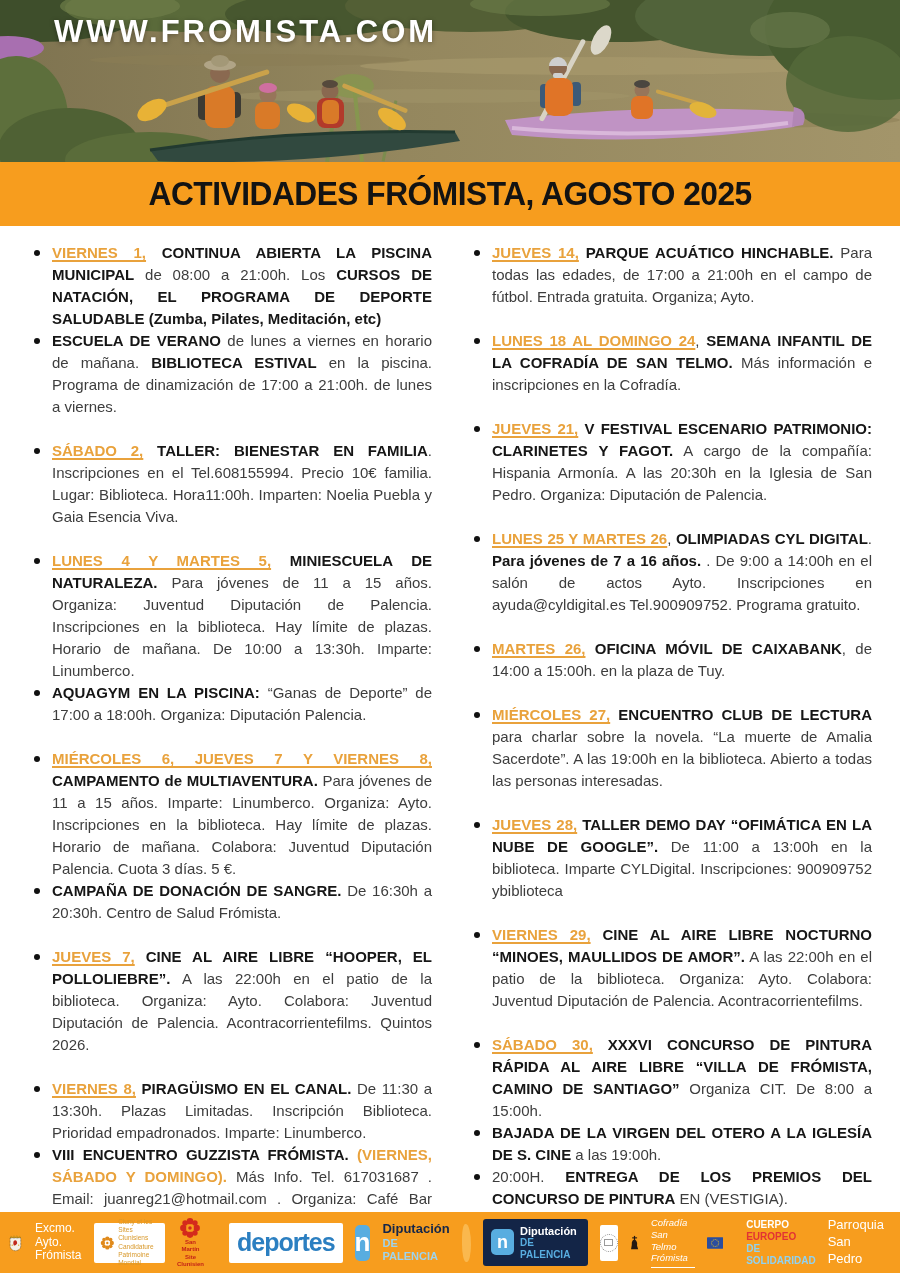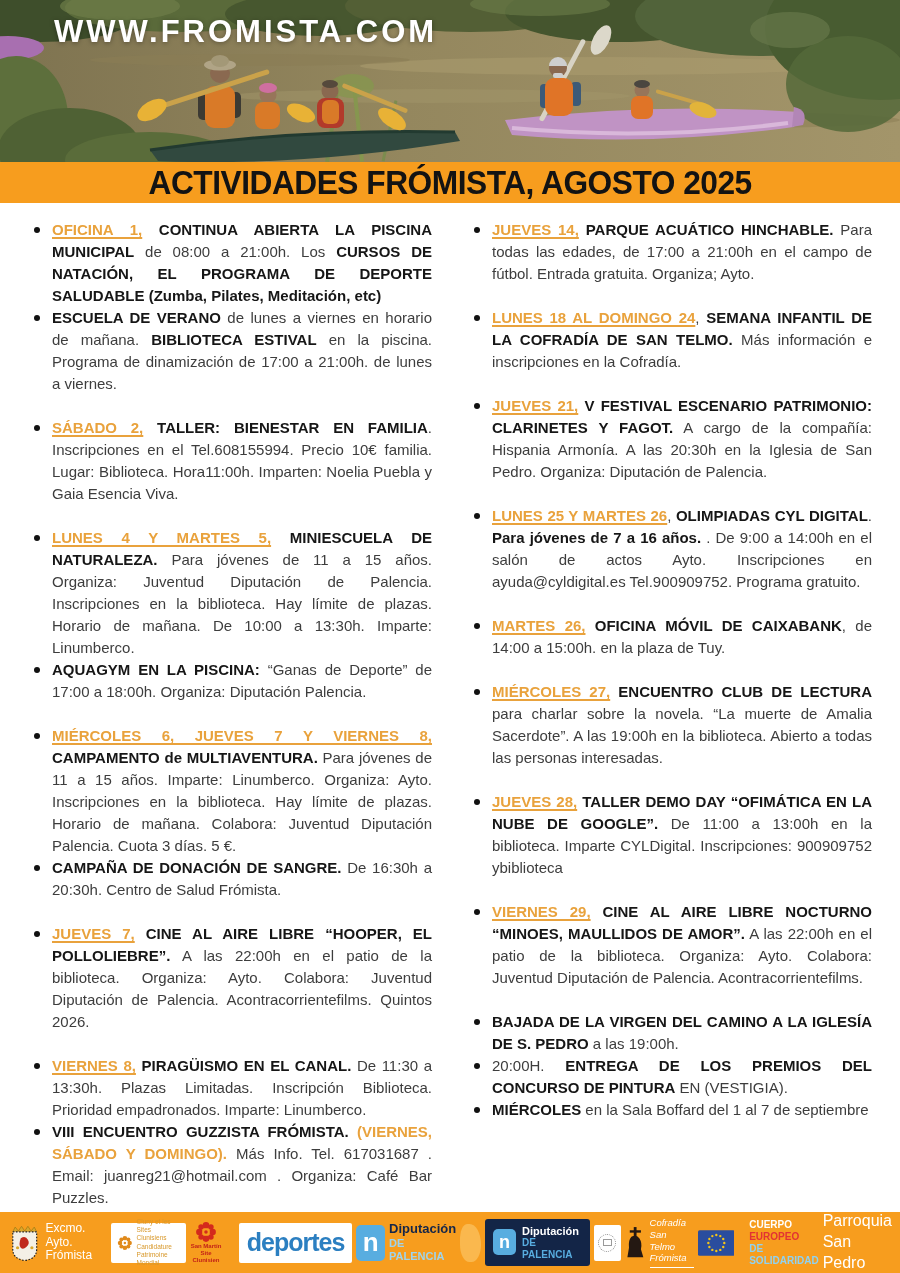--- a/index.html
+++ b/index.html
@@ -11,21 +11,21 @@
   
   .hero{position:relative;height:162px;flex:0 0 auto;background:#a21caf;}
   .hero svg{display:block;}
   .site-url{
     position:absolute;top:14px;left:54px;
     font-size:31px;font-weight:bold;color:#ffffff;letter-spacing:3px;
     text-shadow:0 1px 5px rgba(0,0,0,.35);
   }
   
   .banner{
-    height:41px;flex:0 0 auto;background:#F79D1E;
+    height:64px;flex:0 0 auto;background:#F79D1E;
     display:flex;align-items:center;justify-content:center;
   }
   .banner h1{
     margin:0;font-size:33px;font-weight:bold;color:#131313;
     letter-spacing:-.5px;transform:scaleX(.96);white-space:nowrap;
   }
   
   .content{
     flex:1 1 auto;display:flex;gap:36px;
     padding:16px 28px 0 28px;overflow:hidden;
@@ -40,21 +40,21 @@
     content:"";position:absolute;left:6px;top:8px;
     width:6px;height:6px;border-radius:50%;background:#111;
   }
   .seg-d{color:#E9A23C;font-weight:bold;text-decoration:underline;text-decoration-thickness:2px;text-underline-offset:2px;}
   .seg-b{color:#161616;font-weight:bold;}
   .seg-o{color:#E9A23C;font-weight:bold;}
   .seg-n{color:#3d3d3d;}
   
   .footer{
     height:61px;flex:0 0 auto;background:#F79D1E;
-    display:flex;align-items:center;gap:4px;padding:0 8px;justify-content:space-between;
+    display:flex;align-items:center;gap:12px;padding:0 8px;justify-content:space-between;
   }
   .f-txt{line-height:1.15;}
   .ayto-text{color:#fff;font-size:12px;}
   .white-box{background:#fff;border-radius:2px;display:flex;align-items:center;}
   .cluny-box{padding:3px 6px;gap:4px;height:34px;}
   .cluny-text{font-size:6.5px;color:#d8982a;line-height:1.25;}
   .sanmartin{display:flex;flex-direction:column;align-items:center;}
   .sanmartin-text{font-size:6px;color:#c32218;text-align:center;line-height:1.2;font-weight:bold;}
   .deportes-box{padding:2px 8px;height:36px;margin-left:13px;}
   .deportes-word{font-size:25px;font-weight:bold;color:#2b7fc1;letter-spacing:-1px;}
@@ -69,21 +69,21 @@
   .dip-navy .l2{font-size:10px;font-weight:bold;color:#58ade0;}
   .seal-box{width:34px;height:36px;justify-content:center;}
   .seal{width:16px;height:16px;border:1.5px dotted #8a8a8a;border-radius:50%;display:flex;align-items:center;justify-content:center;}
   .seal::after{content:"";width:7px;height:5px;border:1px solid #9a9a9a;}
   .cofradia-text{color:#fff;font-style:italic;font-size:9.5px;line-height:1.25;}
   .cofradia-text .rule{width:44px;height:1px;background:#fff;margin-top:3px;}
   .cuerpo-text{font-weight:bold;font-size:10px;line-height:1.2;margin-left:11px;}
   .cuerpo-text .l1{color:#ffffff;}
   .cuerpo-text .l2{color:#e23333;}
   .cuerpo-text .l3{color:#8fd2f2;}
-  .parroquia-text{color:#fff;font-size:16px;margin-left:auto;line-height:1.3;}
+  .parroquia-text{color:#fff;font-size:13px;margin-left:auto;margin-right:8px;line-height:1.3;}
 </style>
 </head>
 <body>
 
 <div class="poster">
 
   <div class="hero">
     <svg viewBox="0 0 900 162" width="900" height="162" preserveAspectRatio="none">
       <defs>
         <linearGradient id="wgrad" x1="0" y1="0" x2="1" y2="0">
@@ -167,21 +167,21 @@
     <div class="site-url">WWW.FROMISTA.COM</div>
   </div>
 
   <div class="banner">
     <h1>ACTIVIDADES FRÓMISTA, AGOSTO 2025</h1>
   </div>
 
   <div class="content">
     <div class="col">
         <ul class="group">
-          <li class="event"><span class="seg-d">OFICINA 1,</span><span class="seg-n"> </span><span class="seg-b">CONTINUA ABIERTA LA PISCINA MUNICIPAL</span><span class="seg-n"> de 08:00 a 21:00h. Los </span><span class="seg-b">CURSOS DE NATACIÓN,  EL PROGRAMA DE DEPORTE SALUDABLE (Zumba, Pilates, Meditación, etc)</span></li>
+          <li class="event"><span class="seg-d">VIERNES 1,</span><span class="seg-n"> </span><span class="seg-b">CONTINUA ABIERTA LA PISCINA MUNICIPAL</span><span class="seg-n"> de 08:00 a 21:00h. Los </span><span class="seg-b">CURSOS DE NATACIÓN,  EL PROGRAMA DE DEPORTE SALUDABLE (Zumba, Pilates, Meditación, etc)</span></li>
           <li class="event"><span class="seg-b">ESCUELA DE VERANO</span><span class="seg-n"> de lunes a viernes en horario de mañana. </span><span class="seg-b">BIBLIOTECA ESTIVAL</span><span class="seg-n"> en la piscina. Programa de dinamización de 17:00 a 21:00h. de lunes a viernes.</span></li>
         </ul>
         <ul class="group">
           <li class="event"><span class="seg-d">SÁBADO 2,</span><span class="seg-n"> </span><span class="seg-b">TALLER: BIENESTAR EN FAMILIA</span><span class="seg-n">.  Inscripciones en el Tel.608155994. Precio 10€ familia. Lugar: Biblioteca. Hora11:00h. Imparten: Noelia Puebla y Gaia Esencia Viva.</span></li>
         </ul>
         <ul class="group">
           <li class="event"><span class="seg-d">LUNES 4 Y MARTES 5,</span><span class="seg-n"> </span><span class="seg-b">MINIESCUELA DE NATURALEZA.</span><span class="seg-n"> Para jóvenes de 11 a 15 años. Organiza: Juventud Diputación de Palencia. Inscripciones en la biblioteca. Hay límite de plazas. Horario de mañana. De 10:00 a 13:30h. Imparte: Linumberco.</span></li>
           <li class="event"><span class="seg-b">AQUAGYM EN LA PISCINA:</span><span class="seg-n"> “Ganas de Deporte” de 17:00 a 18:00h. Organiza: Diputación Palencia.</span></li>
         </ul>
         <ul class="group">
@@ -215,21 +215,22 @@
         <ul class="group">
           <li class="event"><span class="seg-d">MIÉRCOLES 27,</span><span class="seg-n"> </span><span class="seg-b">ENCUENTRO CLUB DE LECTURA</span><span class="seg-n"> para charlar sobre la novela. “La muerte de Amalia Sacerdote”. A las 19:00h en la biblioteca. Abierto a todas las personas interesadas.</span></li>
         </ul>
         <ul class="group">
           <li class="event"><span class="seg-d">JUEVES 28,</span><span class="seg-n"> </span><span class="seg-b">TALLER DEMO DAY “OFIMÁTICA EN LA NUBE DE GOOGLE”.</span><span class="seg-n"> De 11:00 a 13:00h en la biblioteca. Imparte CYLDigital. Inscripciones: 900909752 ybiblioteca</span></li>
         </ul>
         <ul class="group">
           <li class="event"><span class="seg-d">VIERNES 29,</span><span class="seg-n"> </span><span class="seg-b">CINE AL AIRE LIBRE NOCTURNO “MINOES, MAULLIDOS DE AMOR”.</span><span class="seg-n"> A las 22:00h en el patio de la biblioteca. Organiza: Ayto. Colabora: Juventud Diputación de Palencia. Acontracorrientefilms.</span></li>
         </ul>
         <ul class="group">
-          <li class="event"><span class="seg-b">BAJADA DE LA VIRGEN DEL CAMINO A LA IGLESÍA DE S. PEDRO</span><span class="seg-n"> a las 19:00h.</span></li>
+          <li class="event"><span class="seg-d">SÁBADO  30,</span><span class="seg-n">  </span><span class="seg-b">XXXVI CONCURSO DE PINTURA RÁPIDA AL AIRE LIBRE “VILLA DE FRÓMISTA, CAMINO DE SANTIAGO”</span><span class="seg-n"> Organiza CIT. De 8:00 a 15:00h.</span></li>
+          <li class="event"><span class="seg-b">BAJADA DE LA VIRGEN DEL OTERO A LA IGLESÍA DE S. CINE</span><span class="seg-n"> a las 19:00h.</span></li>
           <li class="event"><span class="seg-n">20:00H. </span><span class="seg-b">ENTREGA DE LOS PREMIOS DEL CONCURSO DE PINTURA</span><span class="seg-n"> EN  (VESTIGIA).</span></li>
           <li class="event"><span class="seg-b">MIÉRCOLES</span><span class="seg-n"> en la Sala Boffard del 1 al 7 de septiembre</span></li>
         </ul>
       </div>
   </div>
 
   <div class="footer">
 
     <svg width="42" height="48" viewBox="0 0 42 48">
       <path d="M6 10 L9 4 L13 9 L17 3 L21 9 L25 3 L29 9 L33 4 L36 10 Z" fill="#d8a72c" stroke="#a87c14" stroke-width="1"></path>

